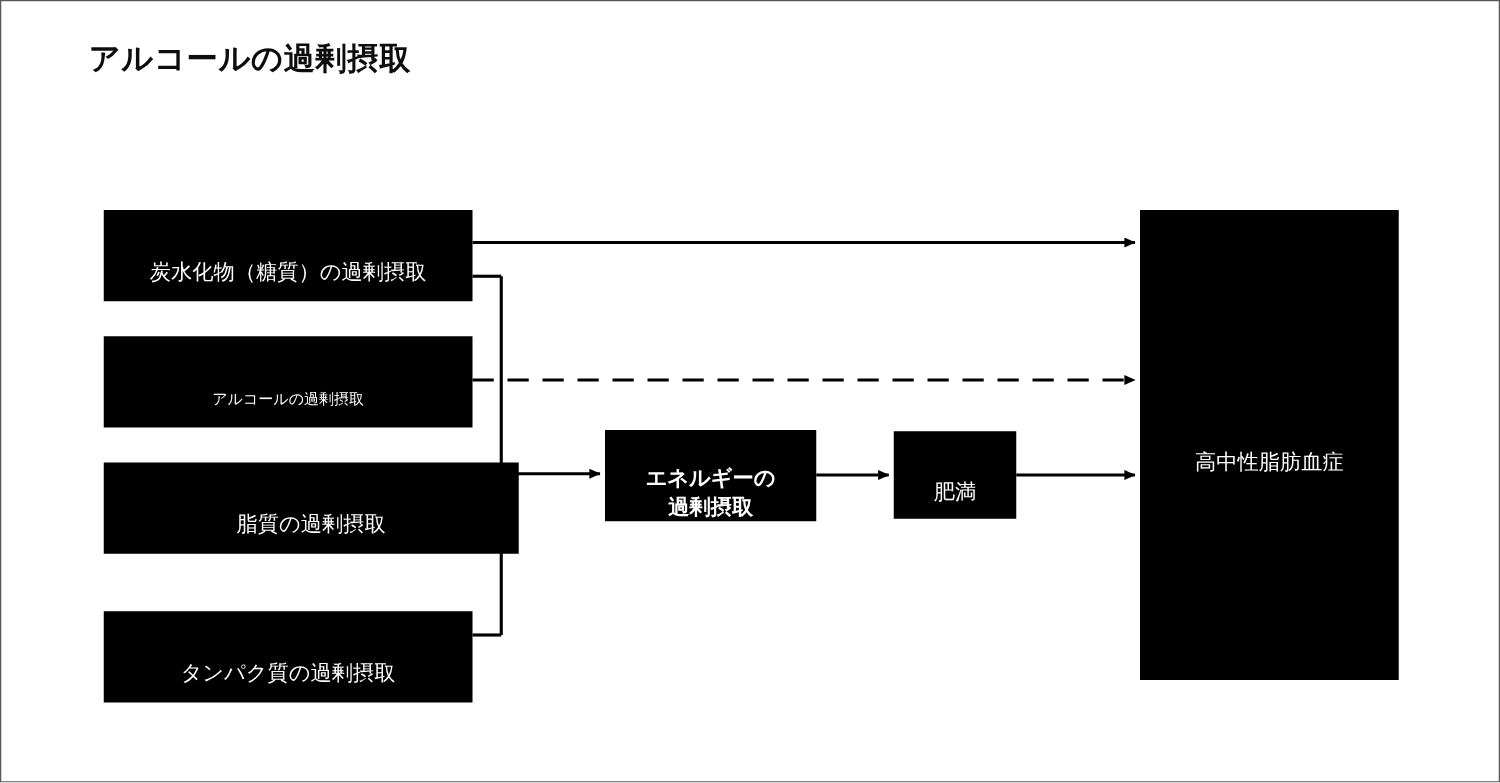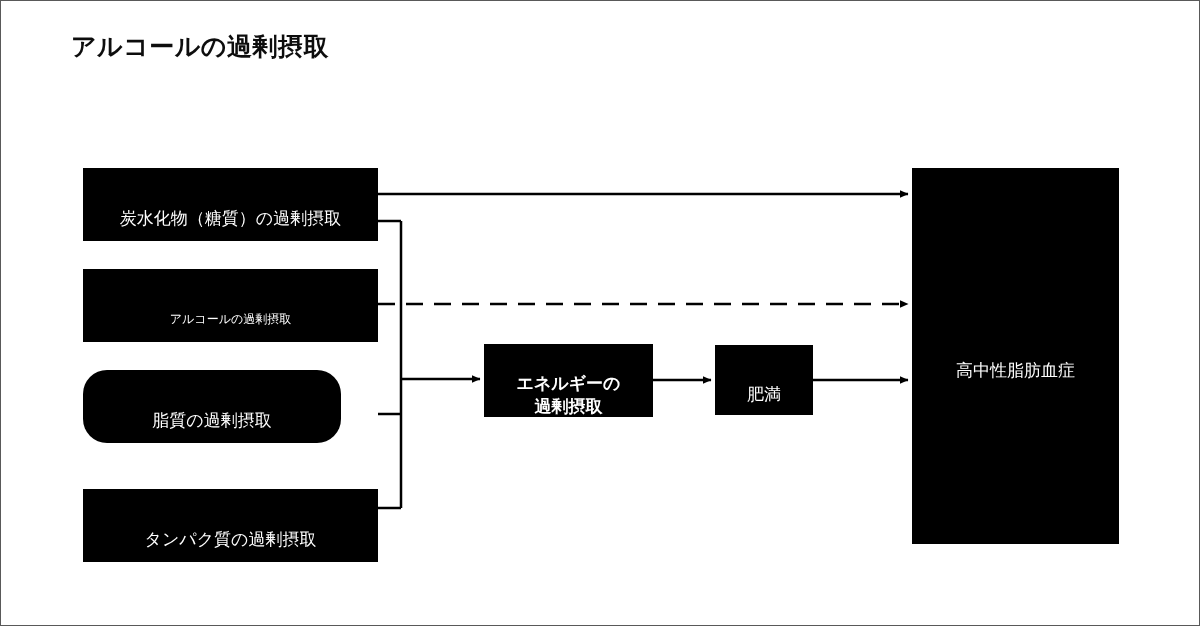--- a/index.html
+++ b/index.html
@@ -43,21 +43,21 @@
     line-height: 1.35;
   }
   .node-label {
     display: block;
     white-space: pre-line;
     margin-top: 28px;
   }
   
   #node-carb   { left: 82px;  top: 167px; width: 295px; height: 73px;  font-size: 17px; }
   #node-alc    { left: 82px;  top: 268px; width: 295px; height: 73px;  font-size: 12px; }
-  #node-fat    { left: 82px;  top: 369px; width: 258px; height: 73px;  font-size: 17px; border-radius: 24px; }
+  #node-fat    { left: 82px;  top: 369px; width: 332px; height: 73px;  font-size: 17px; }
   #node-prot   { left: 82px;  top: 488px; width: 295px; height: 73px;  font-size: 17px; }
   #node-energy { left: 483px; top: 343px; width: 169px; height: 73px;  font-size: 17px; font-weight: bold; }
   #node-obese  { left: 714px; top: 344px; width: 98px;  height: 70px;  font-size: 17px; }
   #node-result { left: 911px; top: 167px; width: 207px; height: 376px; font-size: 17px; }
 
   #wires {
     position: absolute;
     left: 0;
     top: 0;
     width: 1198px;

